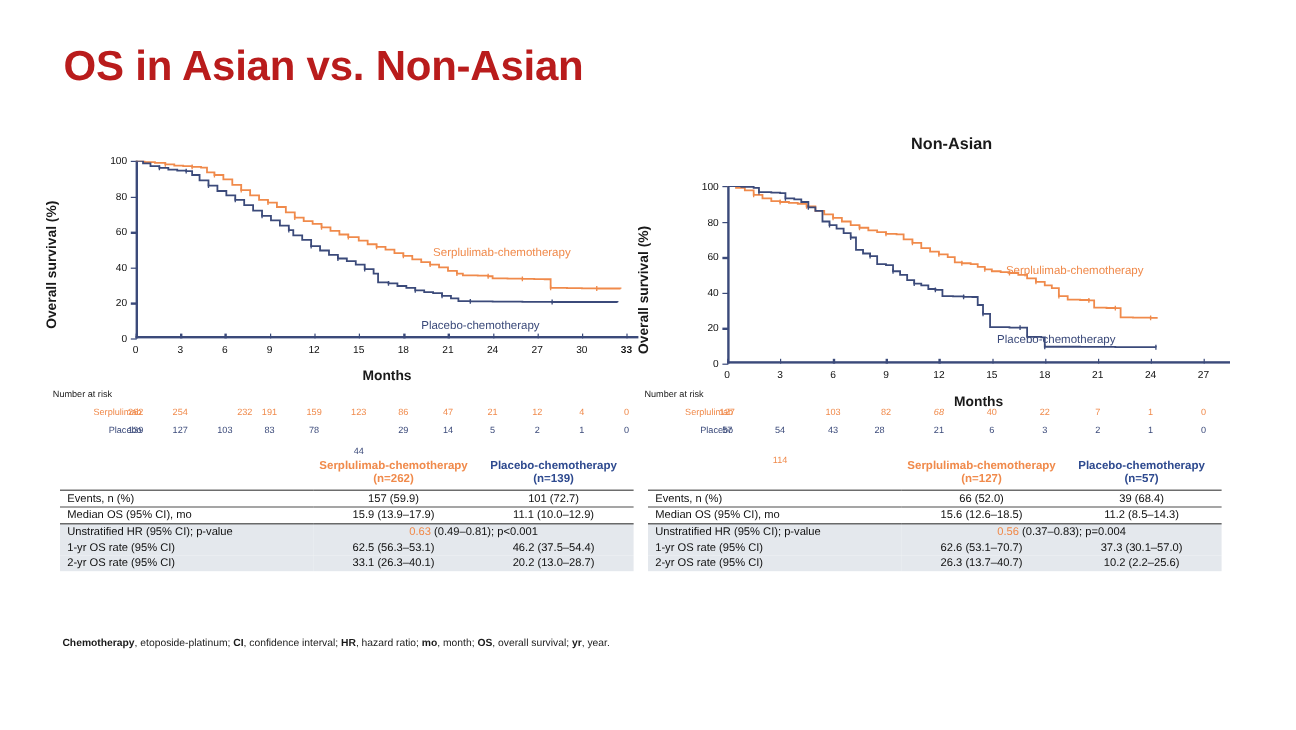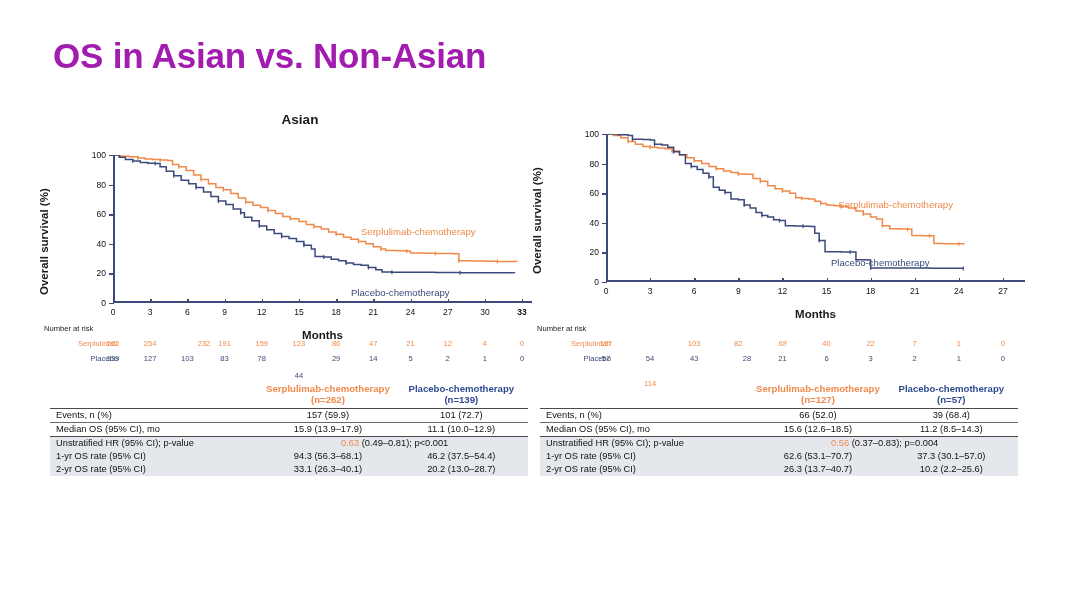--- a/index.html
+++ b/index.html
@@ -6,21 +6,21 @@
   body{
     width:1080px;height:608px;background:#ffffff;
     font-family:"Liberation Sans", sans-serif;
     overflow:hidden;position:relative;
   }
   .slide{position:absolute;inset:0;}
 
   
   .slide-title{
     position:absolute;left:53px;top:36px;
-    font-size:35px;font-weight:bold;color:#a21caf;
+    font-size:35px;font-weight:bold;color:#b91c1c;
     letter-spacing:-0.2px;
   }
 
   
   .panel{position:absolute;top:112px;}
   .panel.left{left:40px;width:500px;}
   .panel.right{left:533px;width:500px;}
 
   .panel-title{
     text-align:center;font-size:13.5px;font-weight:bold;color:#1a1a1a;
@@ -106,21 +106,20 @@
 </style>
 </head>
 <body>
 
 <div class="slide">
 
   <div class="slide-title">OS in Asian vs. Non-Asian</div>
 
   <div id="panels">
       <div class="panel left">
-        <div class="panel-title">Asian</div>
         <div class="chart-wrap">
           <div class="ylabel" style="top: 162px;">Overall survival (%)</div>
           <div class="plot">
             <div class="axis-y"></div>
             <div class="axis-x"></div>
             <div class="ytick" style="top: 148px;"></div>
             <div class="ytick-label" style="top: 148px;">0</div>
             <div class="ytick" style="top: 118.4px;"></div>
             <div class="ytick-label" style="top: 118.4px;">20</div>
             <div class="ytick" style="top: 88.8px;"></div>
@@ -222,20 +221,21 @@
             <div class="risk-val plac" style="left: 296.136px;">29</div>
             <div class="risk-val plac" style="left: 333.325px;">14</div>
             <div class="risk-val plac" style="left: 370.515px;">5</div>
             <div class="risk-val plac" style="left: 407.704px;">2</div>
             <div class="risk-val plac" style="left: 444.893px;">1</div>
             <div class="risk-val plac" style="left: 482.083px;">0</div>
           </div>
         </div>
       </div>
       <div class="panel right">
+        <div class="panel-title">Non-Asian</div>
         <div class="chart-wrap">
           <div class="ylabel" style="top: 162px;">Overall survival (%)</div>
           <div class="plot">
             <div class="axis-y"></div>
             <div class="axis-x"></div>
             <div class="ytick" style="top: 148px;"></div>
             <div class="ytick-label" style="top: 148px;">0</div>
             <div class="ytick" style="top: 118.4px;"></div>
             <div class="ytick-label" style="top: 118.4px;">20</div>
             <div class="ytick" style="top: 88.8px;"></div>
@@ -318,32 +318,33 @@
             <div class="risk-val serp" style="left: 337.632px;">22</div>
             <div class="risk-val serp" style="left: 381.737px;">7</div>
             <div class="risk-val serp" style="left: 425.842px;">1</div>
             <div class="risk-val serp" style="left: 469.947px;">0</div>
           </div>
           <div class="risk-row r2">
             <div class="risk-name plac">Placebo</div>
             <div class="risk-val plac" style="left: 73px;">57</div>
             <div class="risk-val plac" style="left: 117.105px;">54</div>
             <div class="risk-val plac" style="left: 161.211px;">43</div>
-            <div class="risk-val plac" style="left: 206px; padding-left: 16px;">28</div>
+            <div class="risk-val plac" style="left: 192px; padding-left: 16px;">28</div>
             <div class="risk-val plac" style="left: 249.421px;">21</div>
             <div class="risk-val plac" style="left: 293.526px;">6</div>
             <div class="risk-val plac" style="left: 337.632px;">3</div>
             <div class="risk-val plac" style="left: 381.737px;">2</div>
             <div class="risk-val plac" style="left: 425.842px;">1</div>
             <div class="risk-val plac" style="left: 469.947px;">0</div>
           </div>
         </div>
       </div>
     </div>
 
+  <div class="footnote"><b>Chemotherapy</b><span>, etoposide-platinum; </span><b>CI</b><span>, confidence interval; </span><b>HR</b><span>, hazard ratio; </span><b>mo</b><span>, month; </span><b>OS</b><span>, overall survival; </span><b>yr</b><span>, year.</span></div>
 
   <div class="footer">
     
     
     
   </div>
 
 <div class="dtable left">
       <table>
         <thead>
@@ -369,21 +370,21 @@
             <td class="c-label">Median OS (95% CI), mo</td>
             <td class="c-a">15.9 (13.9–17.9)</td>
             <td class="c-b">11.1 (10.0–12.9)</td>
           </tr>
           <tr class="thick shaded">
             <td class="c-label">Unstratified HR (95% CI); p-value</td>
             <td colspan="2" class="span-center"><span class="hr-val">0.63</span><span> (0.49–0.81); p&lt;0.001</span></td>
           </tr>
           <tr class="shaded">
             <td class="c-label">1-yr OS rate (95% CI)</td>
-            <td class="c-a">94.3 (56.3–68.1)</td>
+            <td class="c-a">62.5 (56.3–53.1)</td>
             <td class="c-b">46.2 (37.5–54.4)</td>
           </tr>
           <tr class="shaded">
             <td class="c-label">2-yr OS rate (95% CI)</td>
             <td class="c-a">33.1 (26.3–40.1)</td>
             <td class="c-b">20.2 (13.0–28.7)</td>
           </tr>
         </tbody>
       </table>
     </div>

